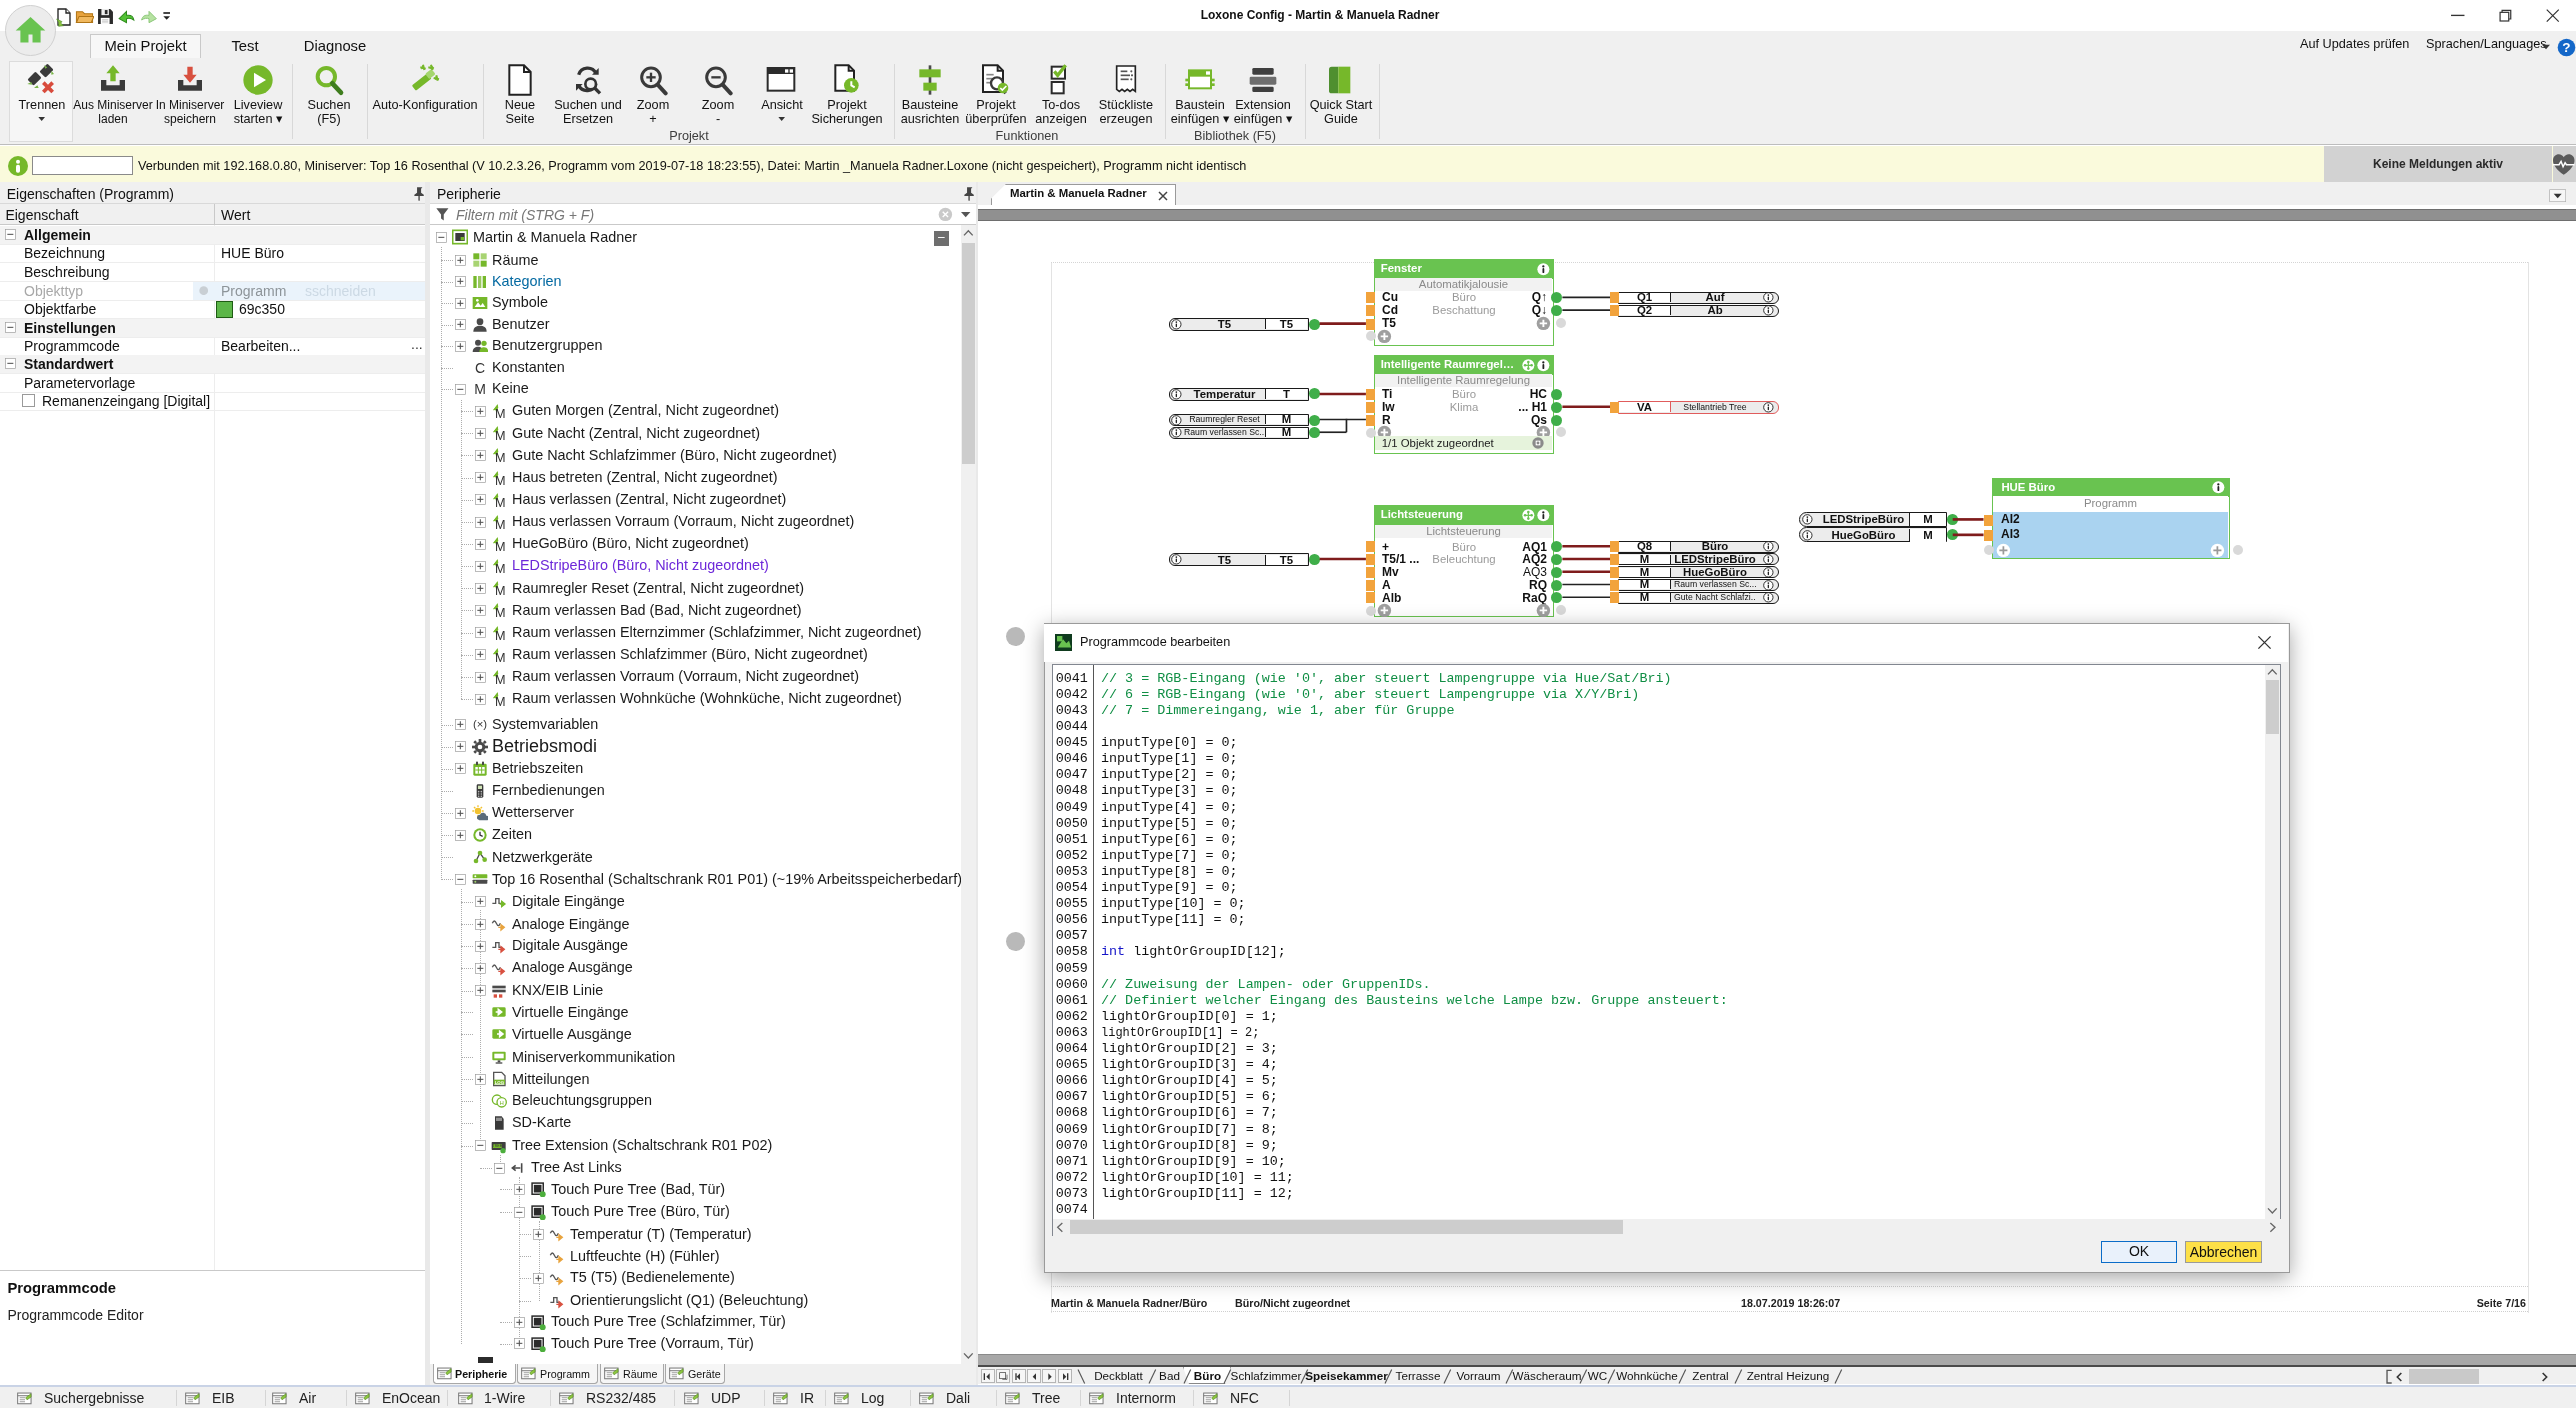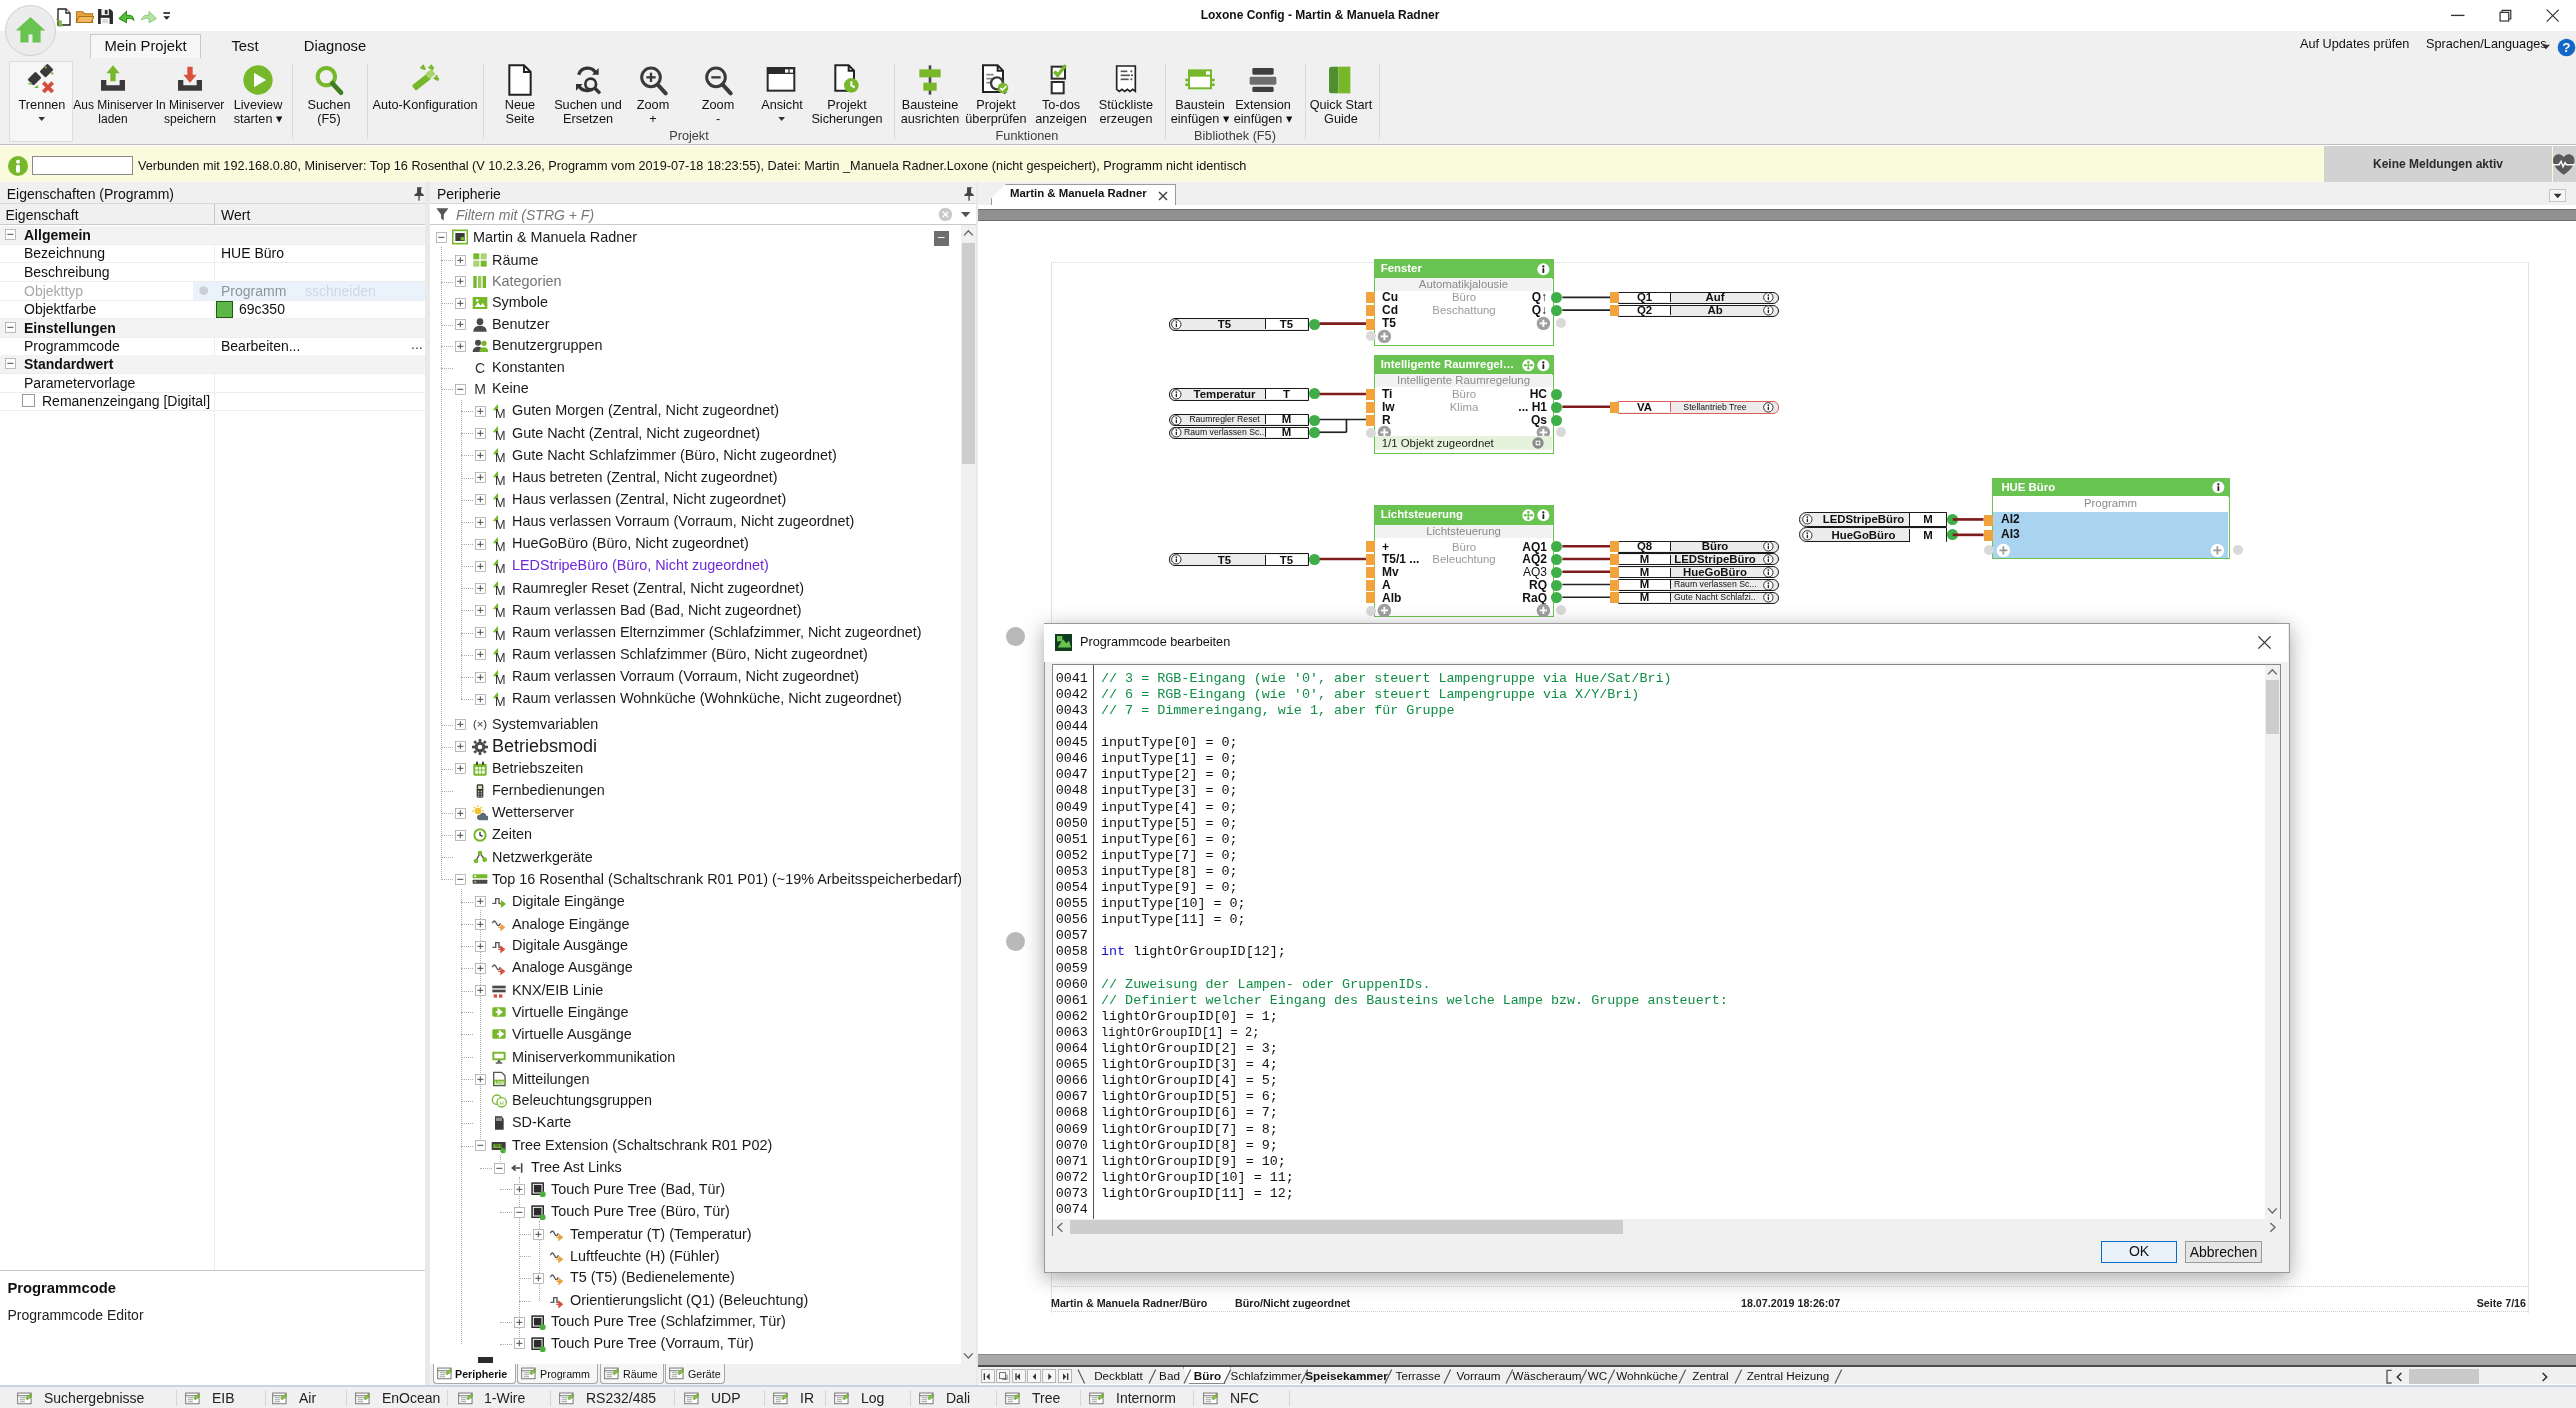--- a/index.html
+++ b/index.html
@@ -359,21 +359,21 @@
 <svg style="position:absolute;left:455px;top:276px" width="10.7" height="10.7" viewBox="0 0 16 16">
     <rect x="0.5" y="0.5" width="15" height="15" fill="#fff" stroke="#9a9a9a"></rect>
     <line x1="3.5" y1="8" x2="12.5" y2="8" stroke="#555" stroke-width="1.6"></line>
     <line x1="8" y1="3.5" x2="8" y2="12.5" stroke="#555" stroke-width="1.6"></line>
   </svg>
 <svg style="position:absolute;left:472px;top:274px" width="16" height="16" viewBox="0 0 24 24">
     <rect x="2" y="3" width="5" height="18" fill="#76b82a"></rect>
     <rect x="9" y="3" width="5" height="18" fill="#98c85e"></rect>
     <rect x="16" y="3" width="5" height="18" fill="#76b82a"></rect>
   </svg>
-<div style="position:absolute;left:492px;top:273px;width:470px;height:17.4px;font-size:14.4px;line-height:17px;color:#737373;white-space:nowrap;overflow:hidden">Kategorien</div>
+<div style="position:absolute;left:492px;top:273px;width:470px;height:17.4px;font-size:14.4px;line-height:17px;color:#0369a1;white-space:nowrap;overflow:hidden">Kategorien</div>
 <div style="position:absolute;left:441px;top:303px;width:12px;height:0.7px;border-top:0.7px dotted #adadad"></div>
 <svg style="position:absolute;left:455px;top:298px" width="10.7" height="10.7" viewBox="0 0 16 16">
     <rect x="0.5" y="0.5" width="15" height="15" fill="#fff" stroke="#9a9a9a"></rect>
     <line x1="3.5" y1="8" x2="12.5" y2="8" stroke="#555" stroke-width="1.6"></line>
     <line x1="8" y1="3.5" x2="8" y2="12.5" stroke="#555" stroke-width="1.6"></line>
   </svg>
 <svg style="position:absolute;left:472px;top:295px" width="16" height="16" viewBox="0 0 24 24">
     <rect x="1" y="3" width="22" height="18" fill="#76b82a"></rect>
     <path d="M4 18 l5 -7 4 5 3 -4 4 6 z" fill="#fff"></path>
     <circle cx="8" cy="8" r="2" fill="#fff"></circle>
@@ -1403,21 +1403,21 @@
   </svg>
 <div style="position:absolute;left:1053px;top:1219px;width:1228px;height:17px;background:#f0f0f0"></div>
 <svg style="position:absolute;left:1055px;top:1221px" width="10.7" height="12.7" viewBox="0 0 16 19">
     <path d="M11 3 L4 9.5 L11 16" fill="none" stroke="#666" stroke-width="2"></path>
   </svg>
 <svg style="position:absolute;left:2267px;top:1221px" width="10.7" height="12.7" viewBox="0 0 16 19">
     <path d="M5 3 L12 9.5 L5 16" fill="none" stroke="#666" stroke-width="2"></path>
   </svg>
 <div style="position:absolute;left:1070px;top:1220px;width:553px;height:14px;background:#cdcdcd"></div>
 <div style="position:absolute;left:2101px;top:1241px;width:76px;height:21.5px;background:#e9f1fb;border:1.3px solid #0a6cc8;font-size:14px;text-align:center;line-height:19px;color:#111">OK</div>
-<div style="position:absolute;left:2185px;top:1241px;width:77px;height:21.5px;background:#e5e5e5;border:0.7px solid #9a9a9a;font-size:14px;text-align:center;line-height:20px;color:#111">Abbrechen</div>
+<div style="position:absolute;left:2185px;top:1241px;width:77px;height:21.5px;background:#fde047;border:0.7px solid #9a9a9a;font-size:14px;text-align:center;line-height:20px;color:#111">Abbrechen</div>
 <div style="position:absolute;left:978px;top:1354px;width:1598px;height:11.4px;background:#a8a8a8;border-top:0.7px solid #8a8a8a"></div>
 <div style="position:absolute;left:978px;top:1365px;width:1598px;height:2px;background:#4a4a4a"></div>
 <div style="position:absolute;left:978px;top:1367px;width:1598px;height:17.4px;background:#f0f0f0"></div>
 <div style="position:absolute;left:981px;top:1369px;width:14px;height:14px;background:#f6f6f6;border:0.7px solid #b5b5b5"></div>
 <div style="position:absolute;left:996px;top:1369px;width:14px;height:14px;background:#f6f6f6;border:0.7px solid #b5b5b5"></div>
 <div style="position:absolute;left:1012px;top:1369px;width:14px;height:14px;background:#f6f6f6;border:0.7px solid #b5b5b5"></div>
 <div style="position:absolute;left:1027px;top:1369px;width:14px;height:14px;background:#f6f6f6;border:0.7px solid #b5b5b5"></div>
 <div style="position:absolute;left:1042px;top:1369px;width:14px;height:14px;background:#f6f6f6;border:0.7px solid #b5b5b5"></div>
 <div style="position:absolute;left:1058px;top:1369px;width:14px;height:14px;background:#f6f6f6;border:0.7px solid #b5b5b5"></div>
 <svg style="position:absolute;left:981px;top:1370px" width="12.7" height="12.7" viewBox="0 0 19 19">

